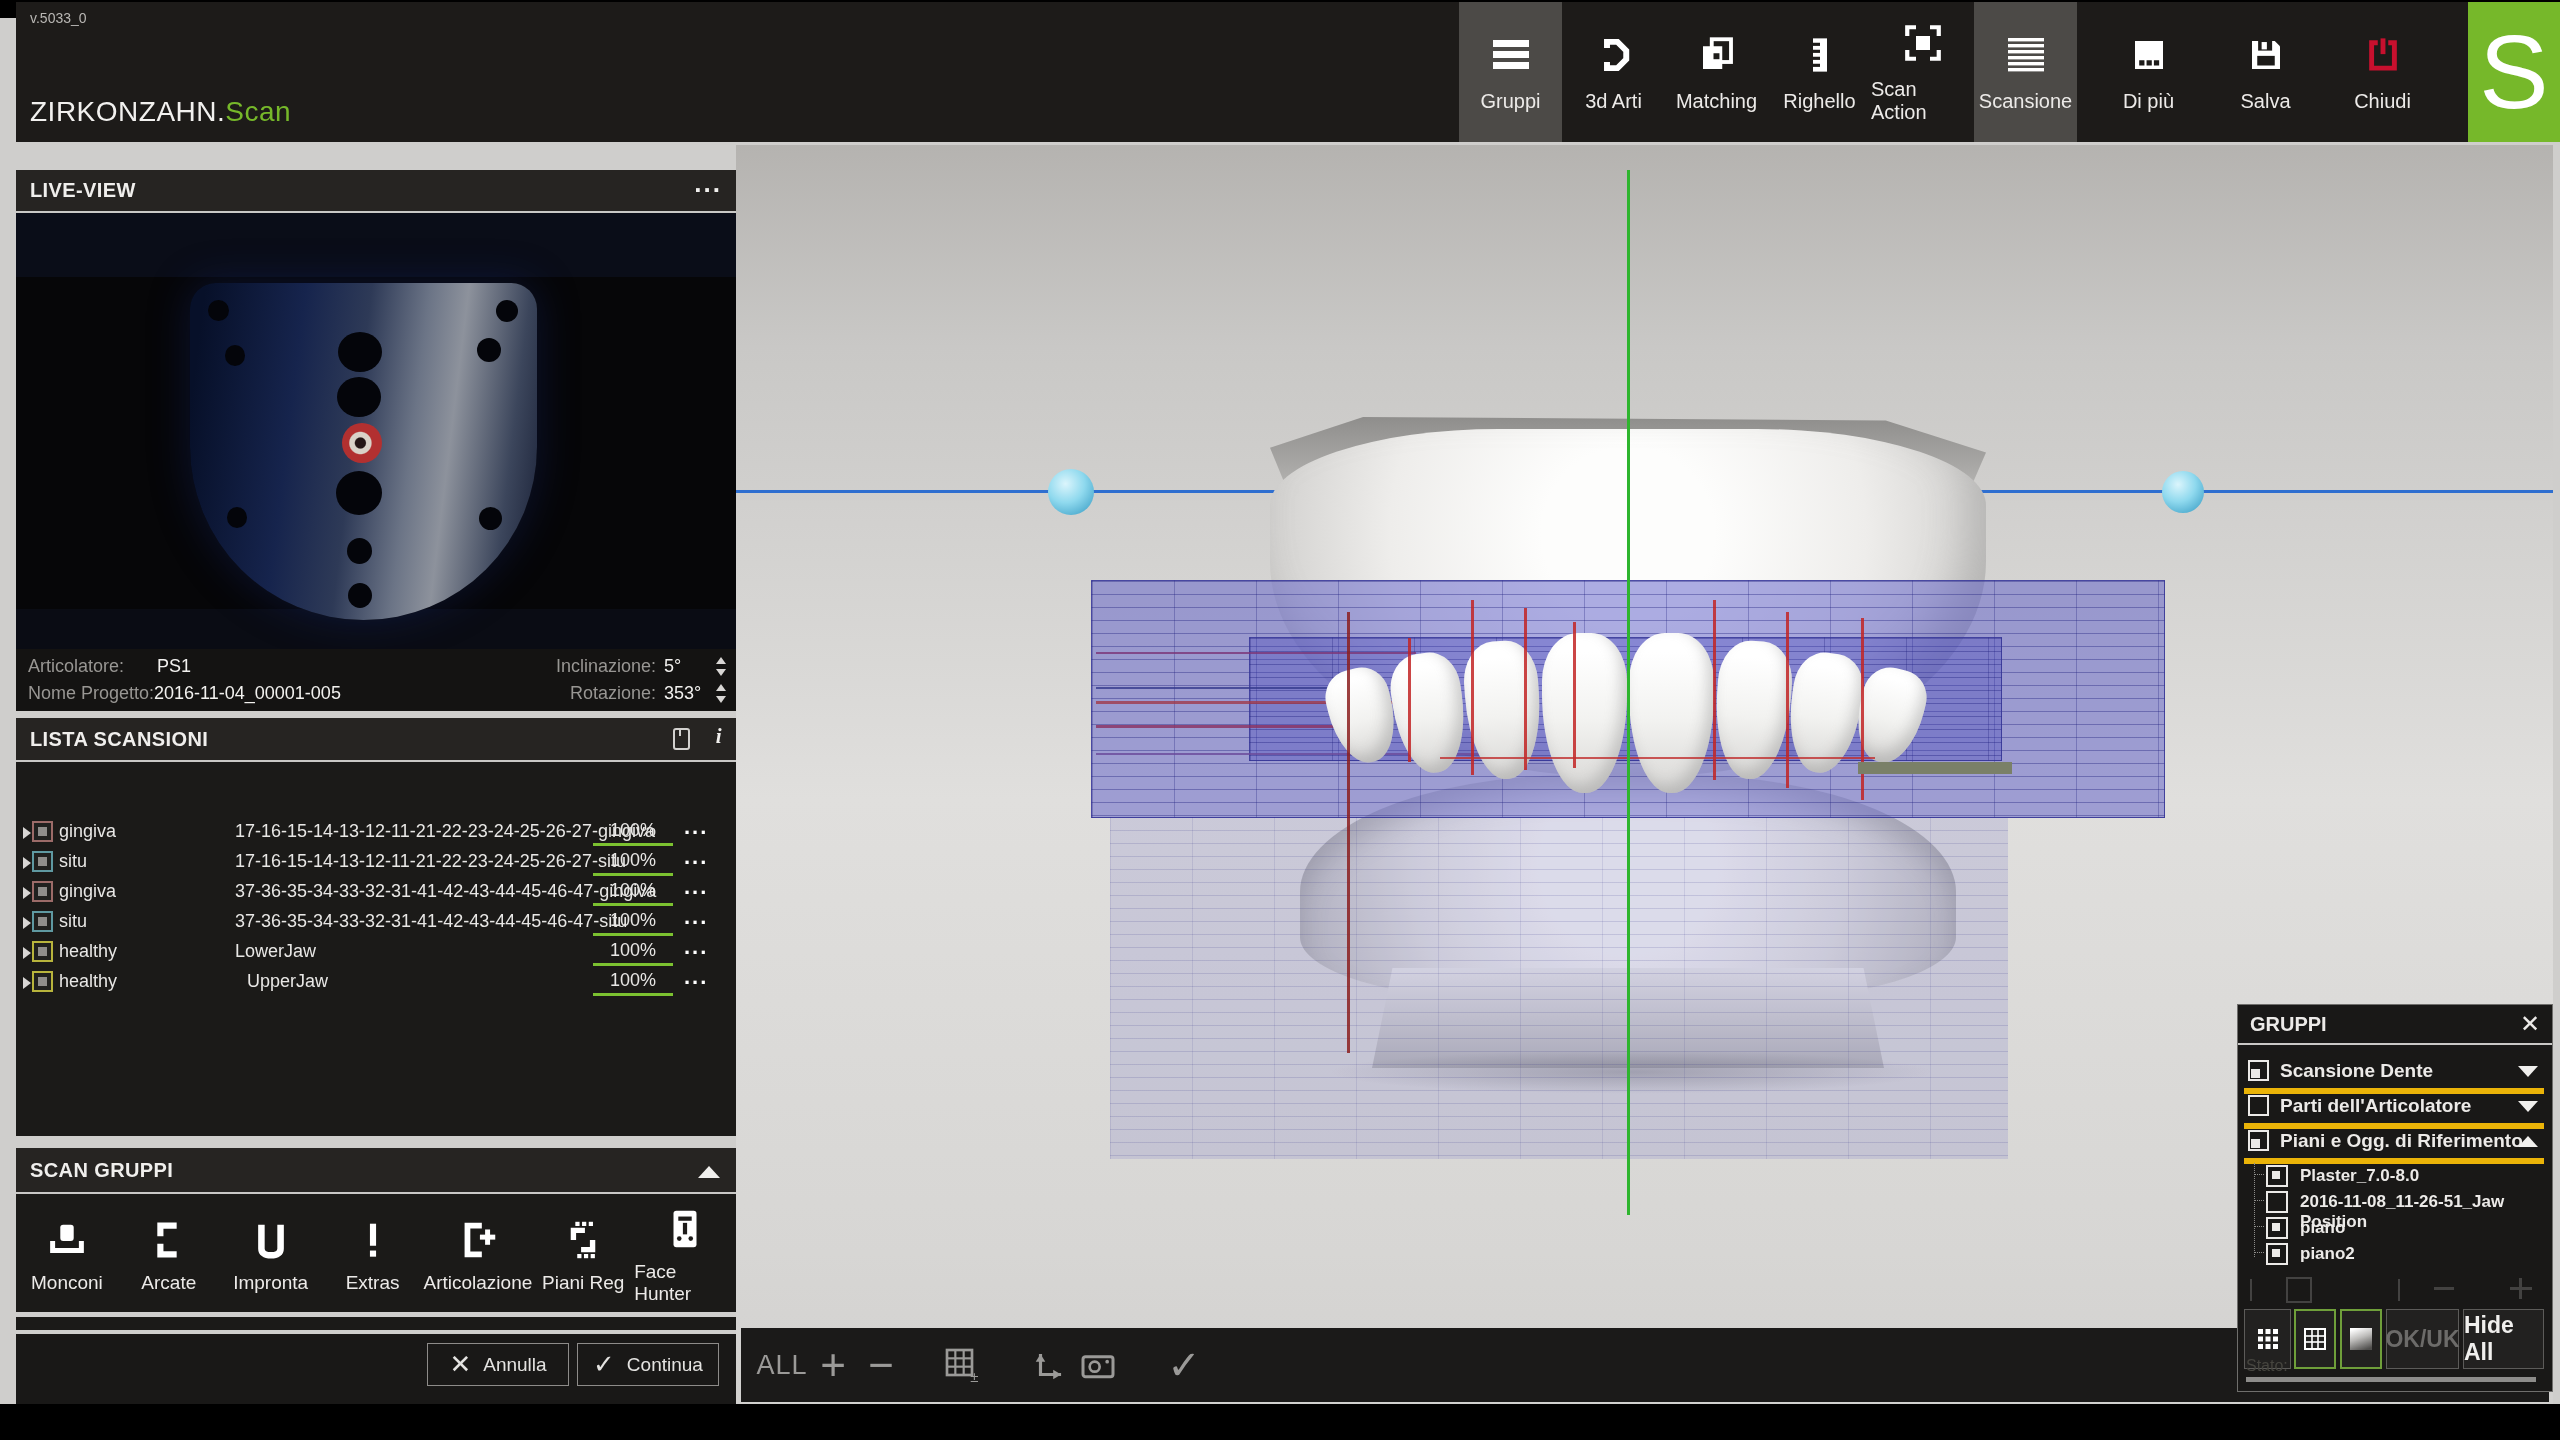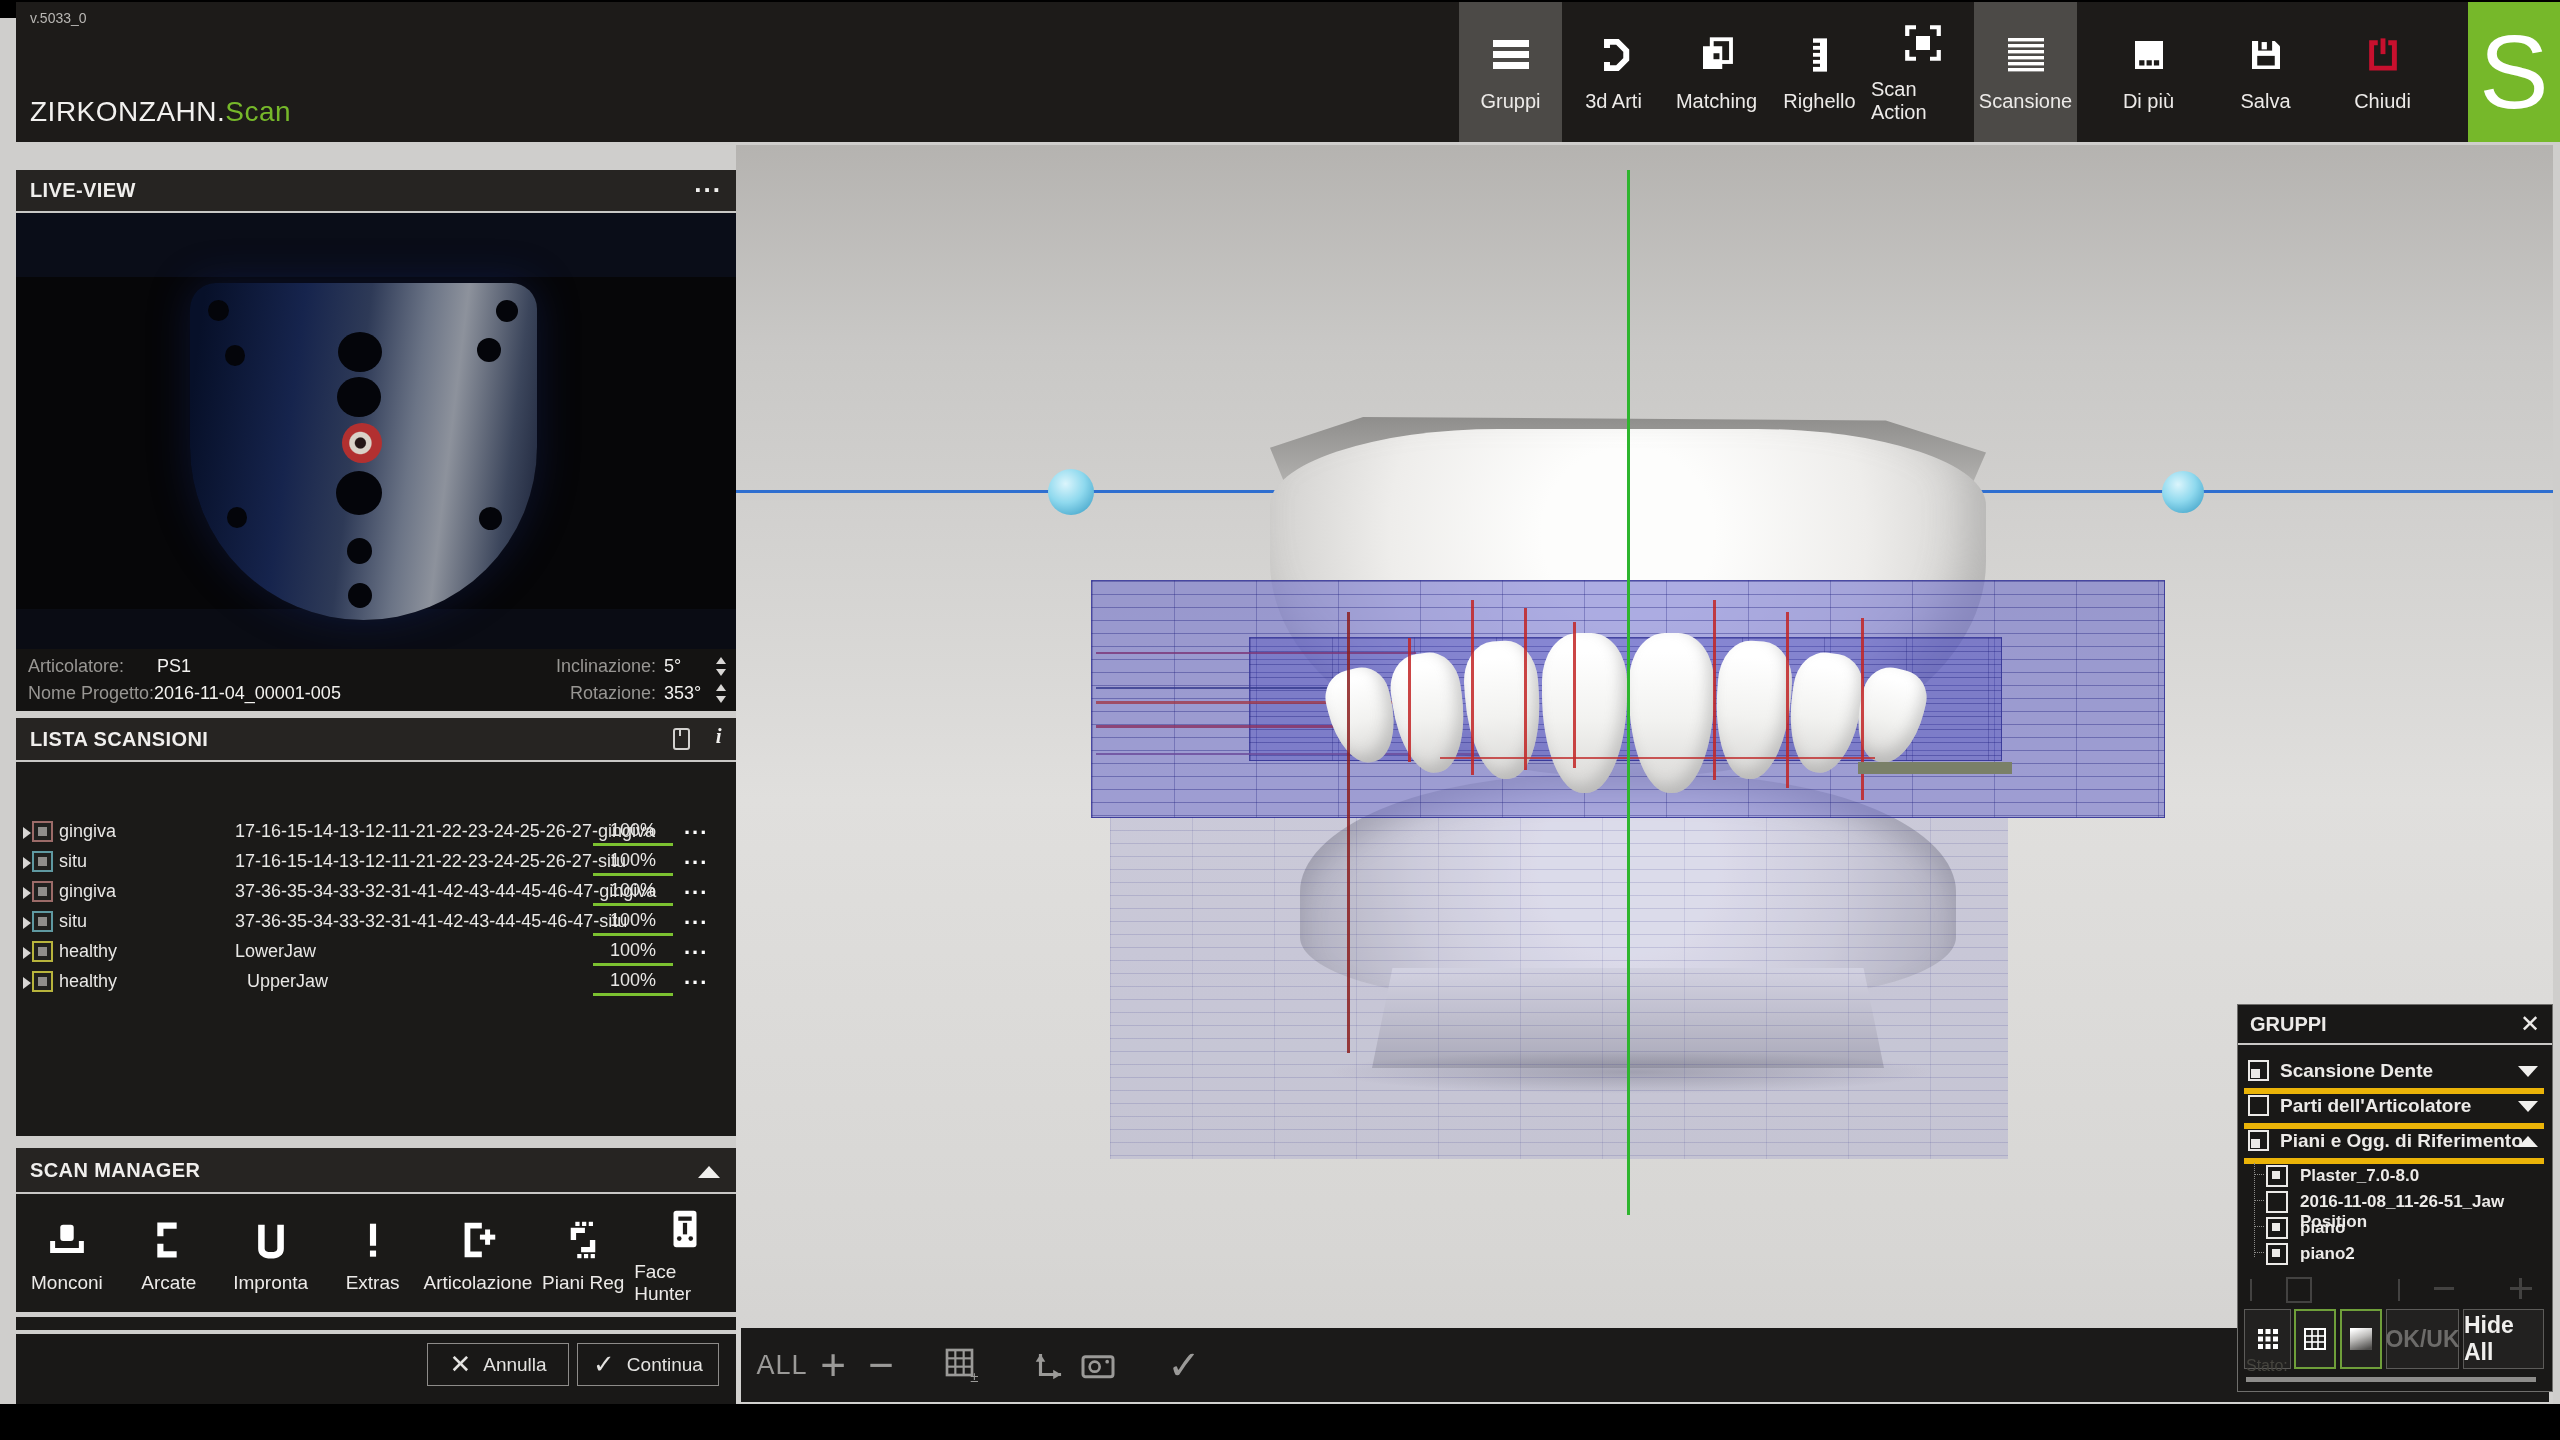--- a/index.html
+++ b/index.html
@@ -321,21 +321,21 @@
         <i></i>
       </span>
     <span class="abs" style="left:43px;top:3px;">healthy</span>
     <span class="abs" style="left:231px;top:3px;">UpperJaw</span>
     <span class="pct">100%</span>
     <span class="dots3">...</span>
   </div>
 </div>
 
 <div class="abs sect-h" style="left:16px;top:1148px;width:692px;height:44px;">
-  <span>SCAN MANAGER</span>
+  <span>SCAN GRUPPI</span>
   <i style="position:absolute;right:16px;top:18px;width:0;height:0;border-left:11px solid transparent;border-right:11px solid transparent;border-bottom:12px solid #f0efed;"></i>
 </div>
 <div class="abs dark" style="left:16px;top:1194px;width:720px;height:118px;display:flex;align-items:center;padding-top:4px;box-sizing:border-box;">
   <div class="smitem">
     <span class="smicon">
       <svg width="46" height="46" viewBox="0 0 24 24">
           <rect x="8.5" y="4" width="7" height="8.5" rx="1.5" fill="#fff"></rect>
           <path d="M4.5 12.5v5h15v-5" fill="none" stroke="#fff" stroke-width="2.6"></path>
         </svg>
     </span>

